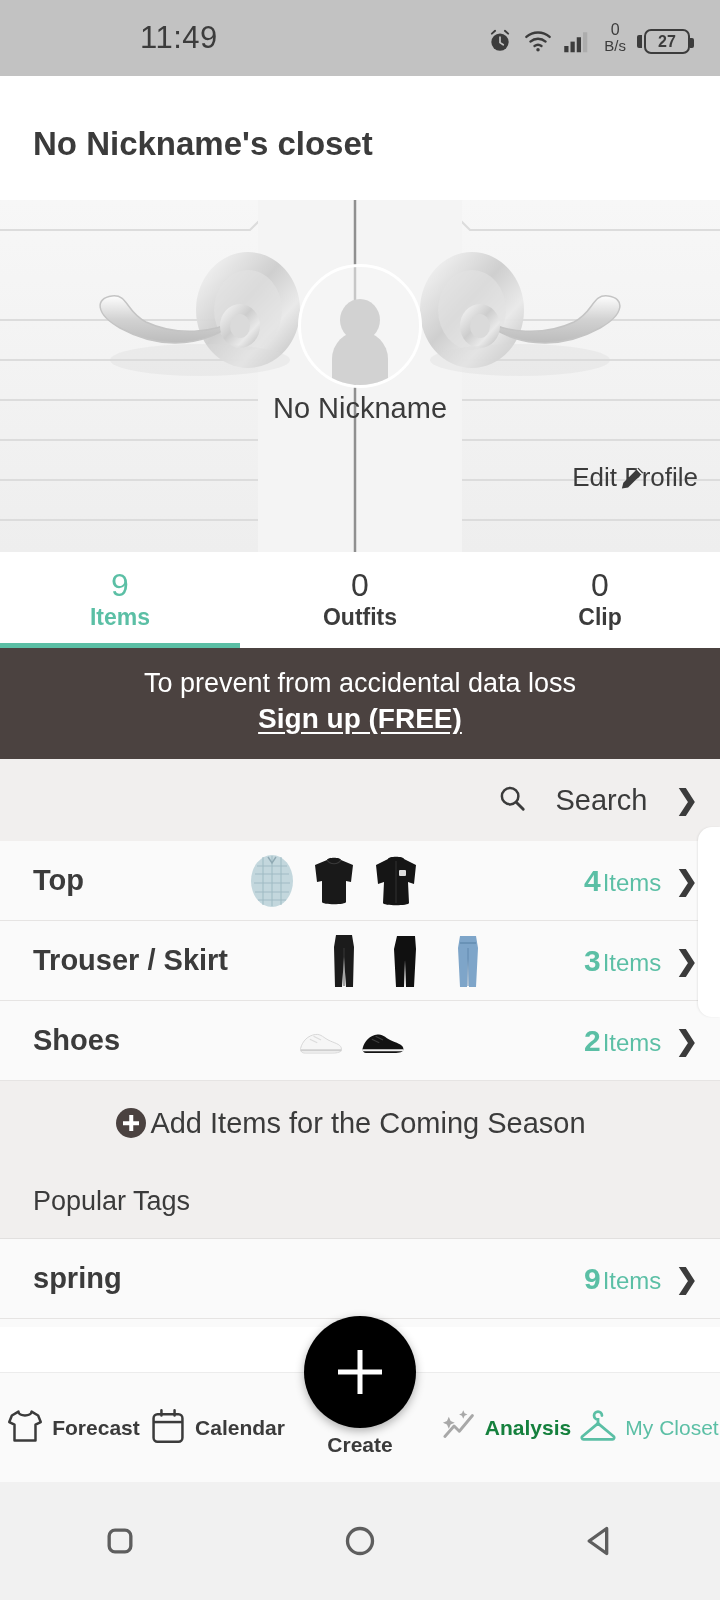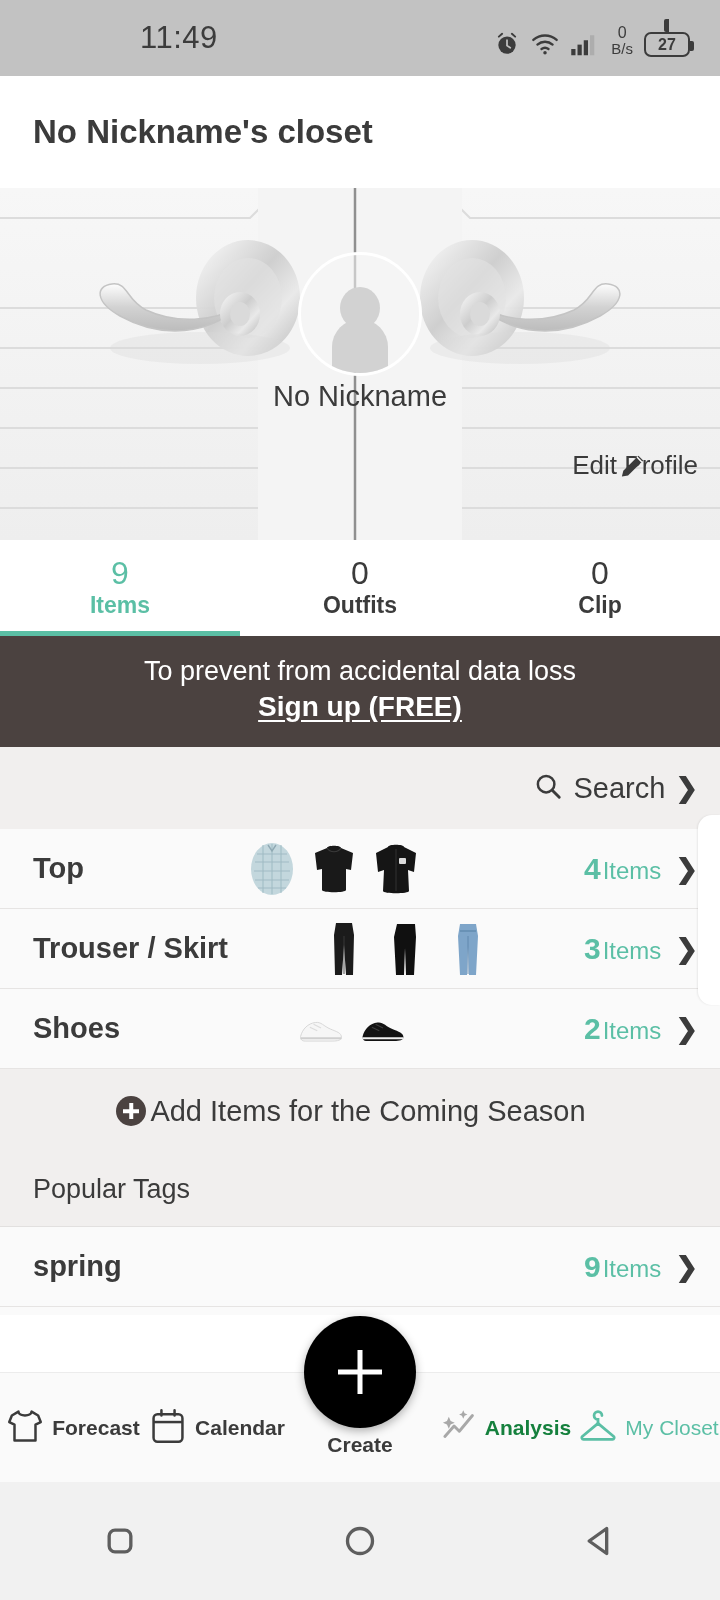--- a/index.html
+++ b/index.html
@@ -12,39 +12,39 @@
   .phone { position: relative; width: 720px; height: 1600px; background: #fff; }
 
   
   .statusbar {
     height: 76px; background: #c2c2c2; color: #3c3c3c;
     display: flex; align-items: center; justify-content: space-between;
     padding: 0 30px;
   }
   .sb-time { font-size: 31px; font-weight: 500; letter-spacing: .5px; margin-left: 110px; }
   .sb-right { display: flex; align-items: flex-end; gap: 11px; }
-  .sb-ico { display: flex; align-items: center; flex-direction: column; }
+  .sb-ico { display: flex; align-items: center; }
   .netspeed { display: flex; flex-direction: column; align-items: center; line-height: 1; margin-bottom: 1px; }
   .netspeed .n { font-size: 16px; font-weight: 500; }
   .netspeed .u { font-size: 15px; font-weight: 500; }
   .batt {
     position: relative; width: 46px; height: 25px; border: 2.5px solid #3c3c3c;
     border-radius: 7px; display: flex; align-items: center; justify-content: center;
     font-size: 16px; font-weight: 600;
   }
   .batt::after {
     content: ""; position: absolute; right: -6px; top: 7px;
     width: 4px; height: 10px; background: #3c3c3c; border-radius: 0 2px 2px 0;
   }
   .battnub { width: 5px; height: 13px; background: #3c3c3c; border-radius: 2px 0 0 2px; margin-right: 2px; }
 
   
   .apptitle {
     height: 112px; display: flex; align-items: center; padding-left: 33px;
-    font-size: 33px; font-weight: bold; color: #3b3b3b; background: #fff;
+    font-size: 33px; font-weight: bold; color: #3b3b3b; background: #fff; margin-top: 12px;
   }
 
   
   .hero { position: relative; height: 352px; overflow: hidden; background: #f2f2f2; }
   .hero svg { position: absolute; inset: 0; width: 100%; height: 100%; }
   .avatar {
     position: absolute; left: 50%; top: 64px; transform: translateX(-50%);
     width: 124px; height: 124px; border-radius: 50%;
     border: 3px solid #ffffff; background: rgba(245,245,245,0.55);
     display: flex; align-items: flex-end; justify-content: center; overflow: hidden;
@@ -88,21 +88,21 @@
     background: #4b4240; color: #fff; text-align: center;
     padding: 20px 0 24px; 
   }
   .signup .l1 { font-size: 27px; margin-bottom: 4px; }
   .signup .l2 { font-size: 28px; font-weight: bold; text-decoration: underline; text-underline-offset: 4px; }
 
   
   .content { position: relative; background: #f1efee; height: 568px; overflow: hidden; }
   .searchbar {
     height: 82px; background: #f1efee; display: flex; align-items: center;
-    justify-content: flex-end; padding-right: 22px; gap: 10px; margin-left: 44px;
+    justify-content: flex-end; padding-right: 22px; gap: 28px; margin-left: 44px;
   }
   .searchbar .stxt { font-size: 29px; color: #3b3b3b; }
   .chev { color: #3b3b3b; font-size: 27px; font-weight: 600; }
 
   .row {
     height: 80px; background: #fafafa; display: flex; align-items: center;
     padding: 0 22px 0 33px; border-bottom: 1.5px solid #e6e4e3; position: relative;
   }
   .row .name { font-size: 29px; font-weight: bold; color: #3b3b3b; flex: 0 0 auto; }
   .thumbs { flex: 1; display: flex; justify-content: center; align-items: center; gap: 10px; }

